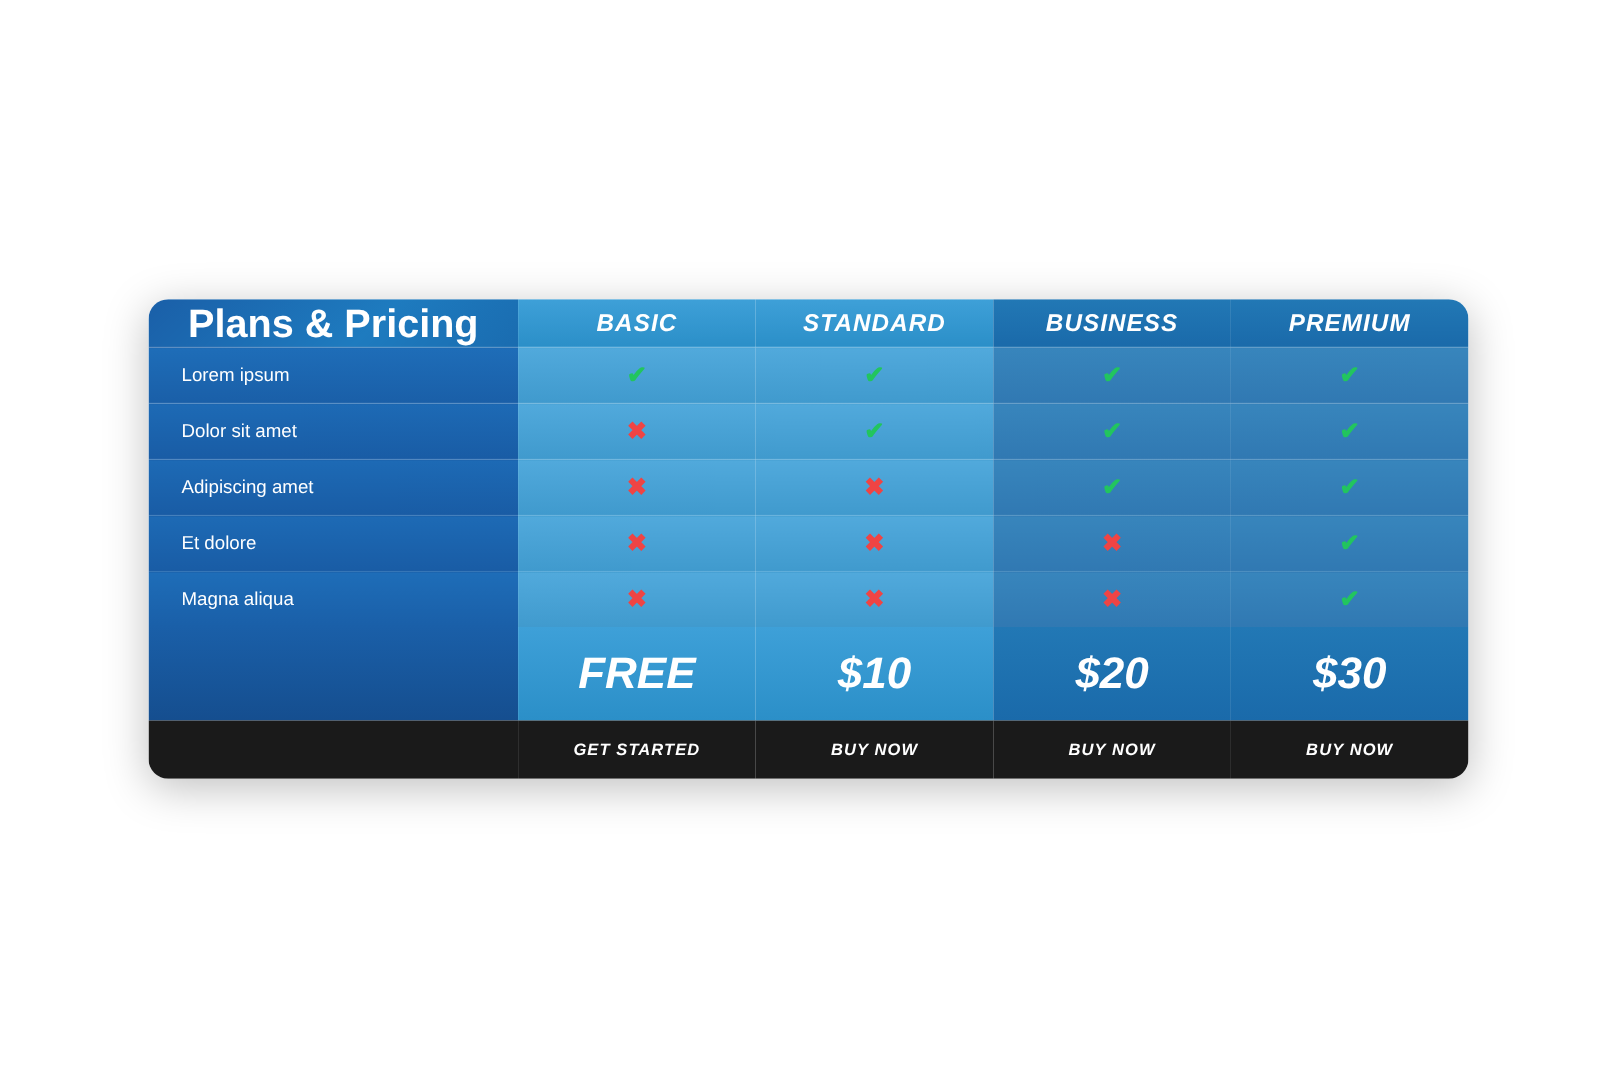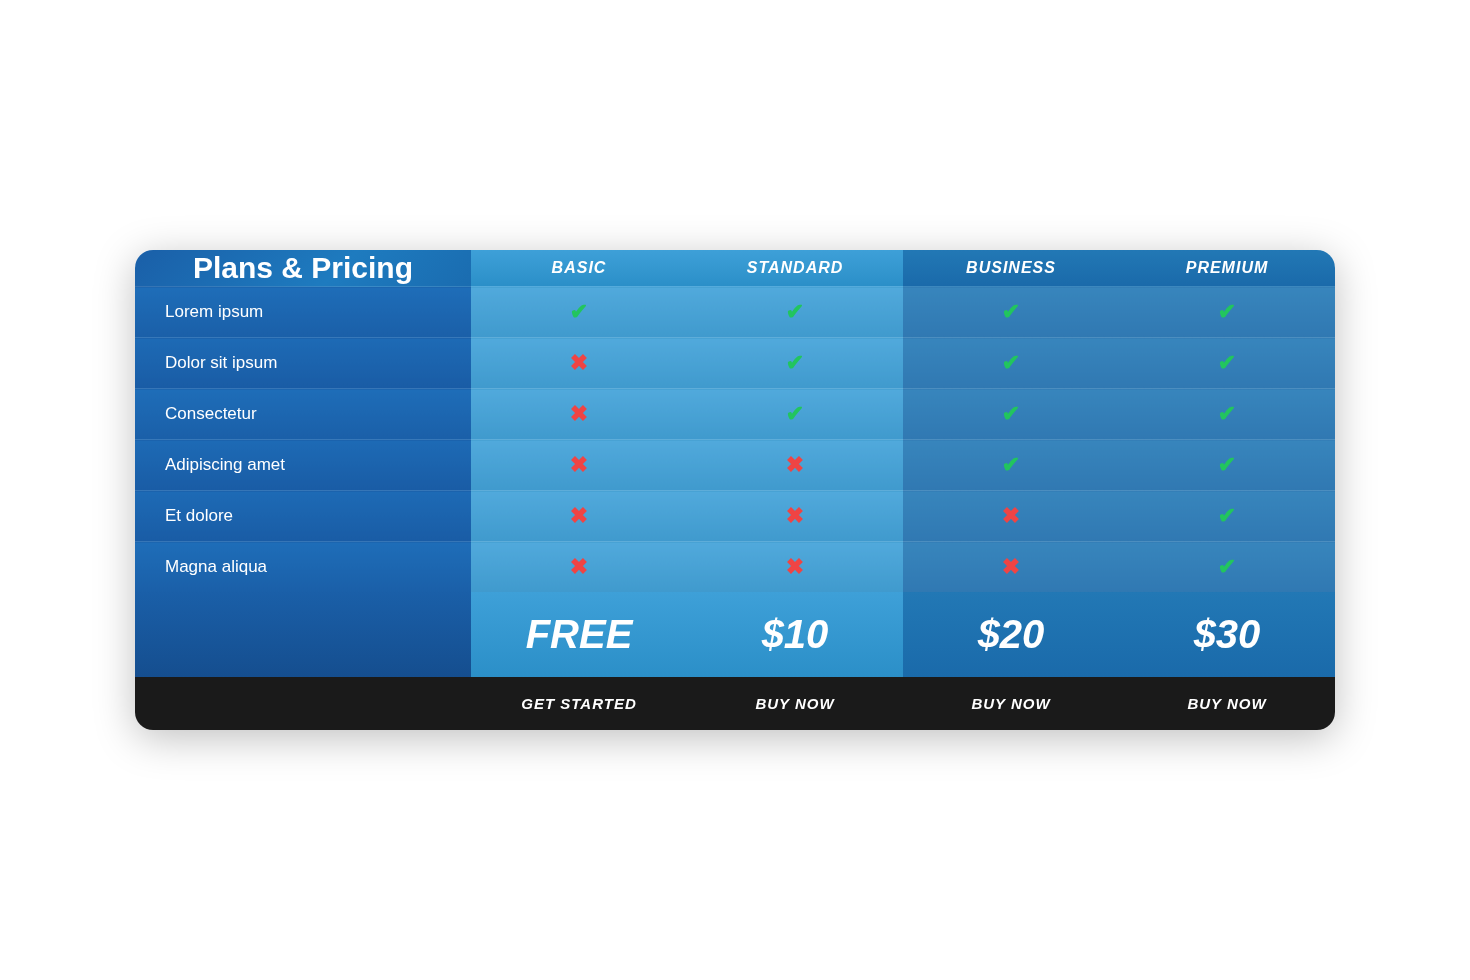--- a/index.html
+++ b/index.html
@@ -34,31 +34,31 @@
 
     .title-cell {
       background: linear-gradient(135deg, #1a5fa8 0%, #1e7bbf 60%, #1a6cb0 100%);
       width: 28%;
       padding: 40px 30px;
       vertical-align: middle;
     }
 
     .title-cell h1 {
       color: #ffffff;
-      font-size: 30px;
+      font-size: 36px;
       font-weight: 900;
       line-height: 1.2;
     }
 
     .plan-header {
       text-align: center;
       padding: 28px 10px;
       font-style: italic;
       font-weight: 700;
-      font-size: 16px;
+      font-size: 22px;
       color: #ffffff;
       letter-spacing: 1px;
     }
 
     .plan-basic-header {
       background: linear-gradient(180deg, #3ea0d8 0%, #2b8fc8 100%);
       width: 18%;
     }
     .plan-standard-header {
       background: linear-gradient(180deg, #3ea0d8 0%, #2b8fc8 100%);
@@ -245,28 +245,21 @@
     <tbody id="feature-tbody">
 
     <tr class="feature-row feature-section">
           <td class="feature-name" style="background: linear-gradient(rgb(30, 109, 184) 0%, rgb(26, 95, 168) 100%);">Lorem ipsum</td>
           <td class="cell-basic"><span class="check-icon">✔</span></td>
           <td class="cell-standard"><span class="check-icon">✔</span></td>
           <td class="cell-business"><span class="check-icon">✔</span></td>
           <td class="cell-premium"><span class="check-icon">✔</span></td>
         </tr>
         <tr class="feature-row feature-section">
-          <td class="feature-name" style="background: linear-gradient(rgb(29, 106, 181) 0%, rgb(25, 92, 165) 100%);">Dolor sit ipsum</td>
-          <td class="cell-basic"><span class="cross-icon">✖</span></td>
-          <td class="cell-standard"><span class="check-icon">✔</span></td>
-          <td class="cell-business"><span class="check-icon">✔</span></td>
-          <td class="cell-premium"><span class="check-icon">✔</span></td>
-        </tr>
-        <tr class="feature-row feature-section">
-          <td class="feature-name" style="background: linear-gradient(rgb(30, 109, 184) 0%, rgb(26, 95, 168) 100%);">Consectetur</td>
+          <td class="feature-name" style="background: linear-gradient(rgb(29, 106, 181) 0%, rgb(25, 92, 165) 100%);">Dolor sit amet</td>
           <td class="cell-basic"><span class="cross-icon">✖</span></td>
           <td class="cell-standard"><span class="check-icon">✔</span></td>
           <td class="cell-business"><span class="check-icon">✔</span></td>
           <td class="cell-premium"><span class="check-icon">✔</span></td>
         </tr>
         <tr class="feature-row feature-section">
           <td class="feature-name" style="background: linear-gradient(rgb(29, 106, 181) 0%, rgb(25, 92, 165) 100%);">Adipiscing amet</td>
           <td class="cell-basic"><span class="cross-icon">✖</span></td>
           <td class="cell-standard"><span class="cross-icon">✖</span></td>
           <td class="cell-business"><span class="check-icon">✔</span></td>

